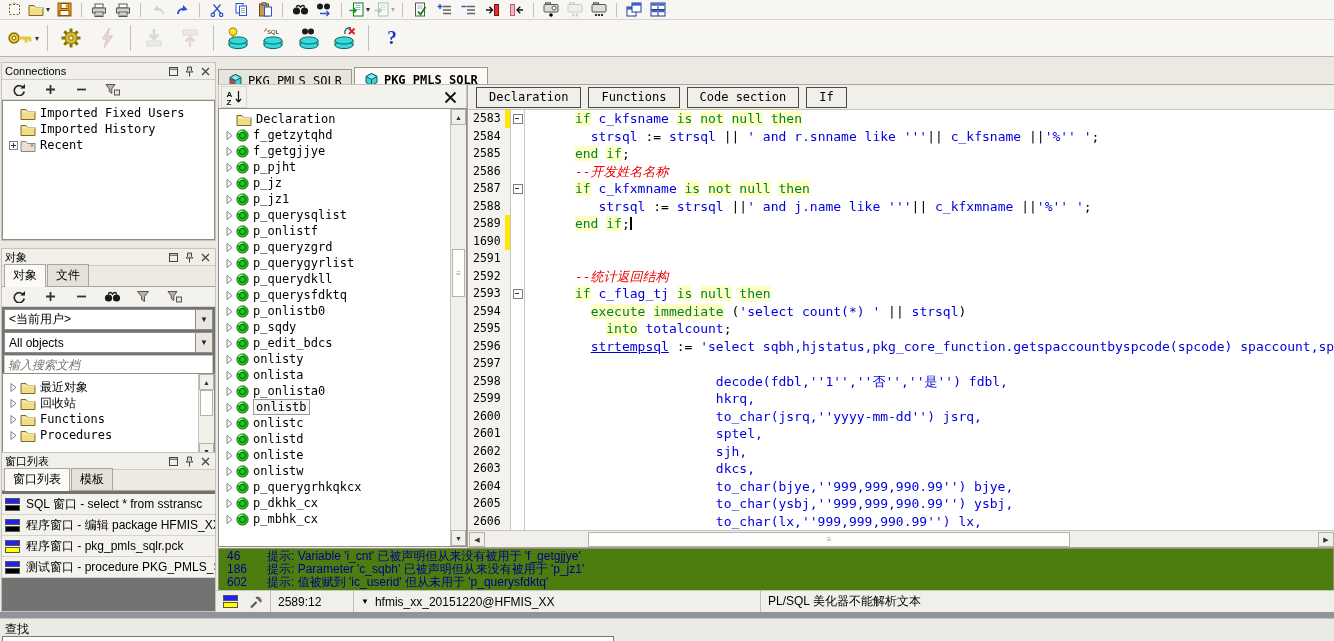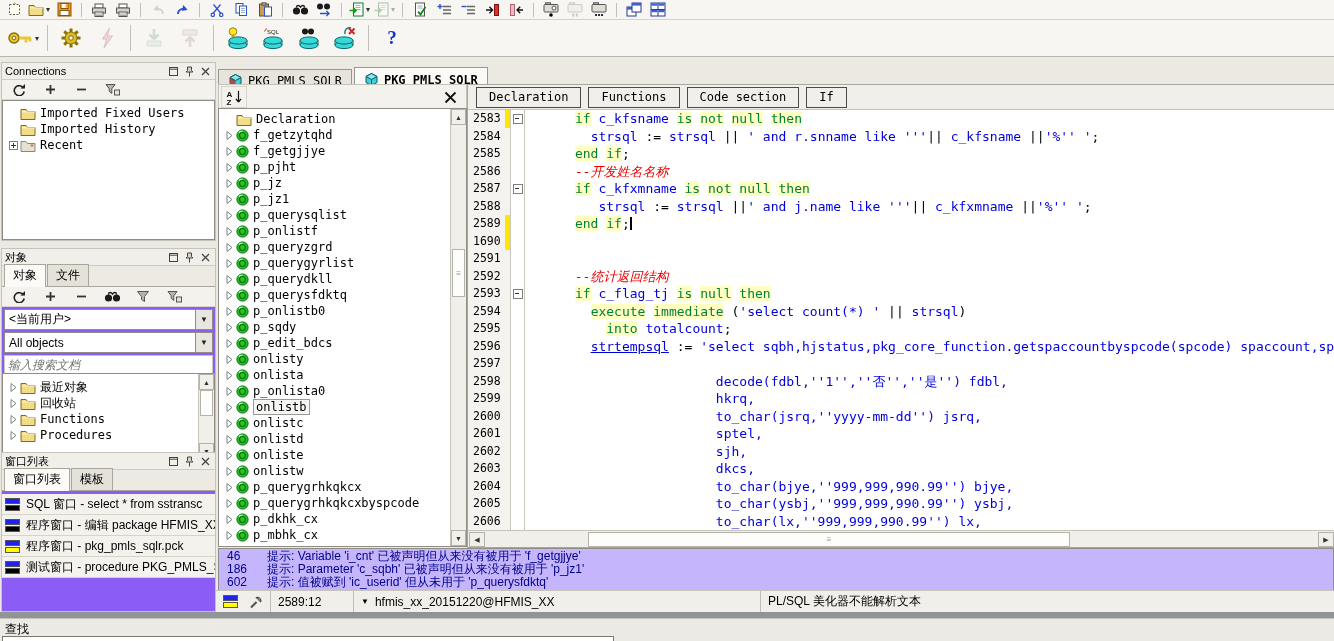--- a/index.html
+++ b/index.html
@@ -12,21 +12,21 @@
     display:flex;align-items:center;padding-left:4px;}
   .tbtn{display:inline-flex;align-items:center;justify-content:center;height:17px;min-width:20px;
     padding:0 1px;margin:0 1px;cursor:default;}
   .tbtn.big{height:32px;min-width:30px;margin:0 2px;}
   .tbtn.dis{opacity:.38;filter:grayscale(35%);}
   .tsep{display:inline-block;width:1px;height:14px;background:#c2c0b8;margin:0 5px;}
   #tb2 .tsep{height:26px;}
   .dd{font-size:8px;color:#333;margin-left:2px;}
   .qmark{color:#1a35c8;font-weight:bold;font-size:19px;font-family:"Liberation Serif",serif;}
   
-  .panel{position:absolute;left:1px;width:213px;background:#8b5cf6;border:1px solid #c6c3ba;}
+  .panel{position:absolute;left:1px;width:213px;background:#737373;border:1px solid #c6c3ba;}
   .phead{height:16px;display:flex;align-items:center;background:#f1efe9;
     border-bottom:1px solid #cfccc3;font-size:11px;padding:0 3px;}
   .ptitle{flex:1;}
   .pbtn{width:14px;height:12px;display:inline-flex;align-items:center;justify-content:center;margin-left:2px;}
   .ptabs{height:20px;display:flex;align-items:flex-end;background:#eceae3;border-bottom:1px solid #a9a69c;padding-left:2px;}
   .ptab{font-size:12px;padding:2px 8px 2px 8px;border:1px solid #a9a69c;border-bottom:none;background:#e4e1d8;margin-right:1px;}
   .ptab.active{background:#fbfaf7;position:relative;top:1px;padding-bottom:3px;}
   .ptoolbar{height:19px;display:flex;align-items:center;gap:7px;padding:0 5px;background:#f4f2ec;border-bottom:1px solid #d8d5cc;}
   .combo{height:19px;margin:2px 2px 0 2px;background:#fff;border:1px solid #8f8d85;display:flex;align-items:center;font-size:12px;}
   .combo .cval{flex:1;padding:0 4px;white-space:nowrap;overflow:hidden;}
@@ -85,21 +85,21 @@
   .fbox{position:absolute;left:1.5px;top:4px;width:8px;height:8px;border:1px solid #7e7e7e;background:#fff;}
   .fbox:after{content:"";position:absolute;left:1.5px;top:3px;width:4px;height:1px;background:#333;}
   .ctext{white-space:pre;padding-left:3px;}
   .sk{color:#00803c;background:#ffffc2;}
   .sc{color:#ec0000;font-style:italic;}
   .st{color:#0000dc;}
   .su{color:#0000dc;text-decoration:underline;}
   .sp{color:#000;}
   .cursor{display:inline-block;width:2px;height:13px;background:#000;vertical-align:-2px;}
   
-  #messages{left:218px;top:548px;width:1114px;height:40px;background:#c4b5fd;border:1px solid #8f8d85;overflow:hidden;padding-top:1px;}
+  #messages{left:218px;top:548px;width:1114px;height:40px;background:#4d7c0f;border:1px solid #8f8d85;overflow:hidden;padding-top:1px;}
   .mrow{display:flex;height:13px;line-height:13px;font-size:12px;color:#00008c;white-space:nowrap;}
   .mnum{width:40px;flex:0 0 40px;padding-left:8px;}
   #statusbar{left:215px;top:590px;width:1119px;height:21px;background:#f1efe9;border:1px solid #c6c3ba;
     display:flex;align-items:center;font-size:12px;}
   .scell{display:flex;align-items:center;height:100%;padding:0 7px;border-right:1px solid #c2bfb6;}
   #band{left:0;top:612px;width:1334px;height:6px;background:#8f9499;}
   #findbar{left:0;top:618px;width:1334px;height:23px;background:#eceae4;border-top:1px solid #c6c3ba;}
   #findbar .flabel{position:absolute;left:5px;top:2px;font-size:12px;}
   #findinput{position:absolute;left:2px;top:17px;width:606px;height:12px;border:1px solid #7a786f;
     background:#fff;font-size:11px;padding:0 2px;}
@@ -1121,35 +1121,20 @@
           </svg>
         </span>
         <span class="tico">
           <svg width="13" height="13" viewBox="0 0 13 13">
             <circle cx="6.5" cy="6.5" r="5.6" fill="#28c428" stroke="#0a700a"></circle>
             <circle cx="6.5" cy="6.5" r="3" fill="none" stroke="#0a700a" stroke-width="1.2"></circle>
             <path d="M2.8 3.6a4.8 4.8 0 0 1 3.7-1.6" stroke="#d6ffd6" fill="none" stroke-width="1.2"></path>
           </svg>
         </span>
         <span class="tlabel">p_querygrhkqkcx</span>
-      </div>
-      <div class="trow">
-        <span class="texp">
-          <svg width="7" height="9" viewBox="0 0 7 9">
-            <path d="M1 0.5l5 4-5 4z" fill="#fff" stroke="#808080"></path>
-          </svg>
-        </span>
-        <span class="tico">
-          <svg width="13" height="13" viewBox="0 0 13 13">
-            <circle cx="6.5" cy="6.5" r="5.6" fill="#28c428" stroke="#0a700a"></circle>
-            <circle cx="6.5" cy="6.5" r="3" fill="none" stroke="#0a700a" stroke-width="1.2"></circle>
-            <path d="M2.8 3.6a4.8 4.8 0 0 1 3.7-1.6" stroke="#d6ffd6" fill="none" stroke-width="1.2"></path>
-          </svg>
-        </span>
-        <span class="tlabel">p_querygrhkqkcxbyspcode</span>
       </div>
       <div class="trow">
         <span class="texp">
           <svg width="7" height="9" viewBox="0 0 7 9">
             <path d="M1 0.5l5 4-5 4z" fill="#fff" stroke="#808080"></path>
           </svg>
         </span>
         <span class="tico">
           <svg width="13" height="13" viewBox="0 0 13 13">
             <circle cx="6.5" cy="6.5" r="5.6" fill="#28c428" stroke="#0a700a"></circle>

